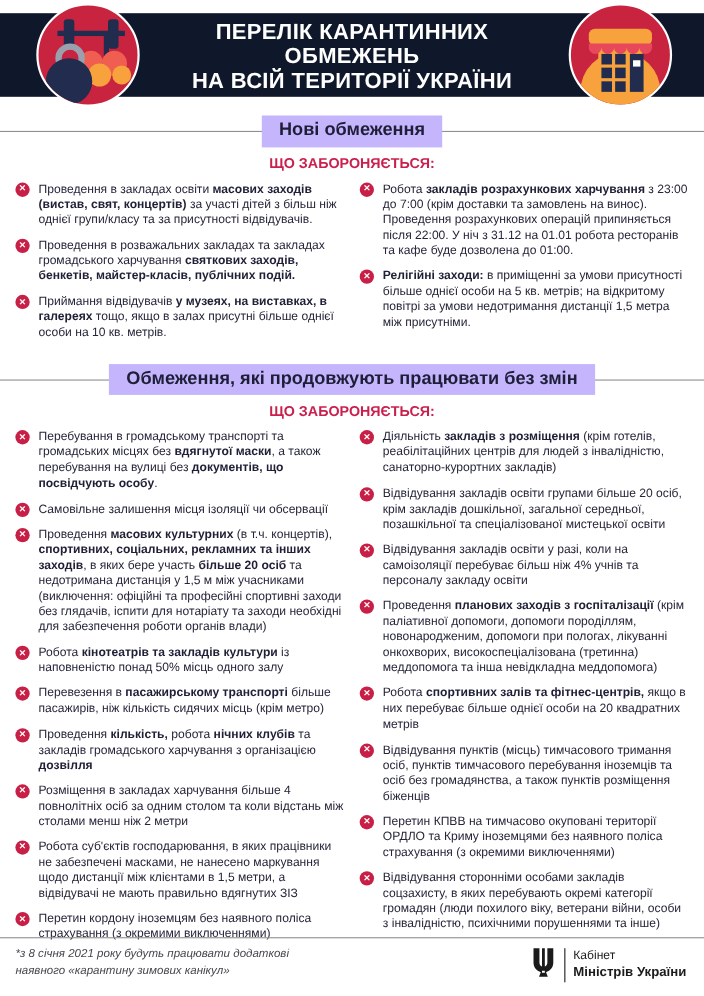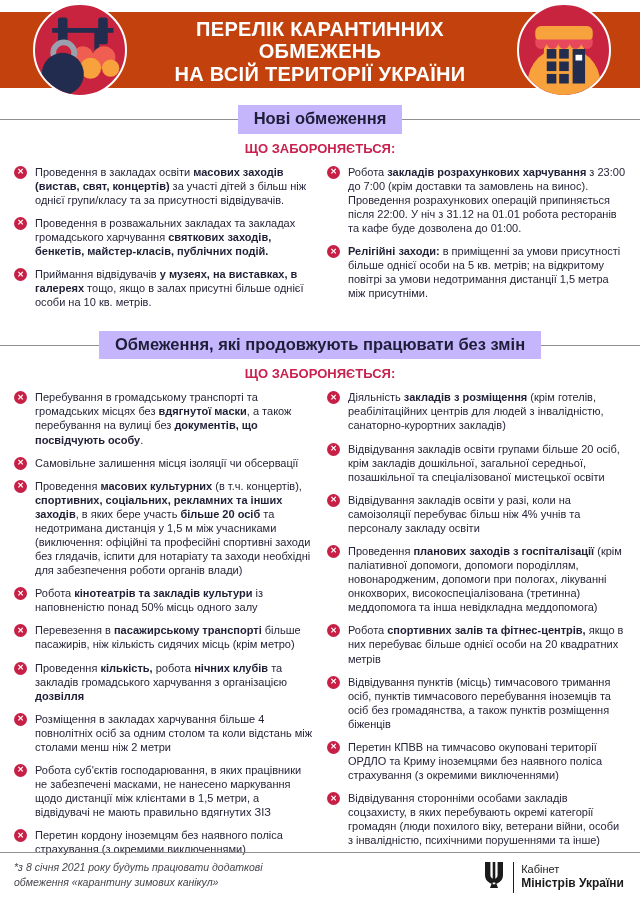--- a/index.html
+++ b/index.html
@@ -1,21 +1,21 @@
 <!DOCTYPE html>
 <html><head>
 <meta charset="utf-8">
 <style>
   html,body{margin:0;padding:0;background:#ffffff;}
   .page{
     position:relative;width:640px;height:905px;overflow:hidden;
     font-family:"Liberation Sans",sans-serif;color:#26263a;background:#fff;
   }
   
-  .band{position:relative;margin-top:12px;height:76px;background:#c2410c;}
+  .band{position:relative;margin-top:12px;height:76px;background:#0f172a;}
   .band-titles{position:absolute;left:140px;right:140px;top:6px;text-align:center;color:#fff;}
   .band-t1,.band-t2{font-size:20px;font-weight:bold;letter-spacing:.3px;line-height:1.12;}
   .band-t3{font-size:16.5px;font-weight:400;letter-spacing:.6px;margin-top:4px;}
   .hcircle{position:absolute;top:-9px;width:94px;height:94px;border-radius:50%;
     background:#c9243f;border:2px solid #fff;overflow:hidden;box-sizing:border-box;}
   .hcircle svg{display:block;width:100%;height:100%;}
   .hcircle.left{left:33px;}
   .hcircle.right{right:29px;}
   
   .sec1{margin-top:17px;}
@@ -205,21 +205,21 @@
             <span class="xicon">✕</span>
             <span class="itext"><span>Відвідування сторонніми особами закладів соцзахисту, в яких перебувають окремі категорії громадян (люди похилого віку, ветерани війни, особи з інвалідністю, психічними порушеннями та інше)</span></span>
           </div>
         </div>
     </div>
   </section>
 
   <footer class="footer">
     <div class="footnote">
       <div>*з 8 січня 2021 року будуть працювати додаткові</div>
-      <div>обмеження «карантину зимових канікул»</div>
+      <div>наявного «карантину зимових канікул»</div>
     </div>
     <div class="gov-logo">
       <span>
         <svg width="24" height="32" viewBox="0 0 24 32" aria-hidden="true">
           <path fill="#1b1b1b" d="M3 1v13c0 5 3.4 7.6 6.6 8.8L8 27h8l-1.6-4.2C17.6 21.6 21 19 21 14V1h-5.4v13c0 1.9-.9 3-2.3 3.7V1H10.7v16.7C9.3 17 8.4 15.9 8.4 14V1H3zm7.7 20.5h2.6v1.8h-2.6v-1.8z"></path>
         </svg>
       </span>
       <span class="gov-div"></span>
       <span>
         <div class="gov-l1">Кабінет</div>

